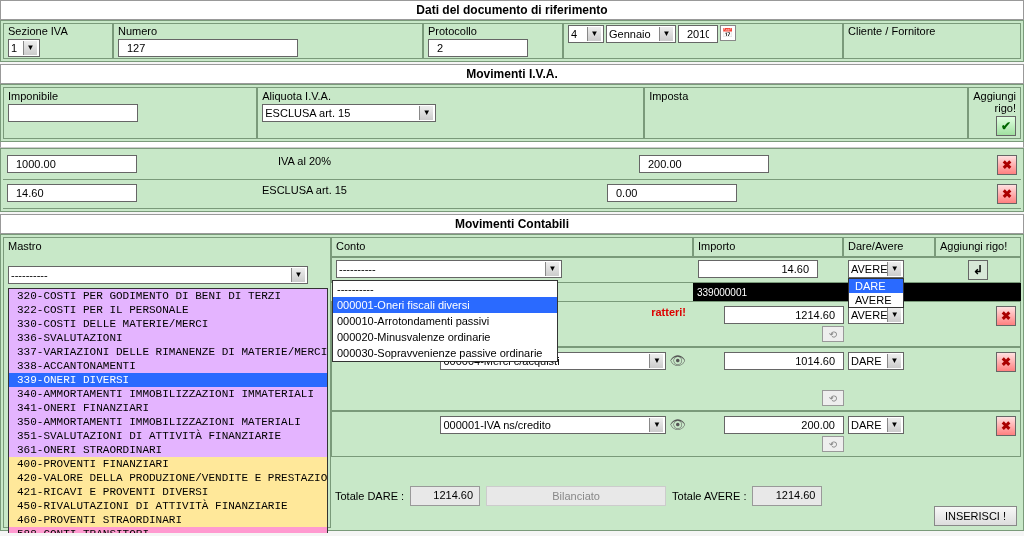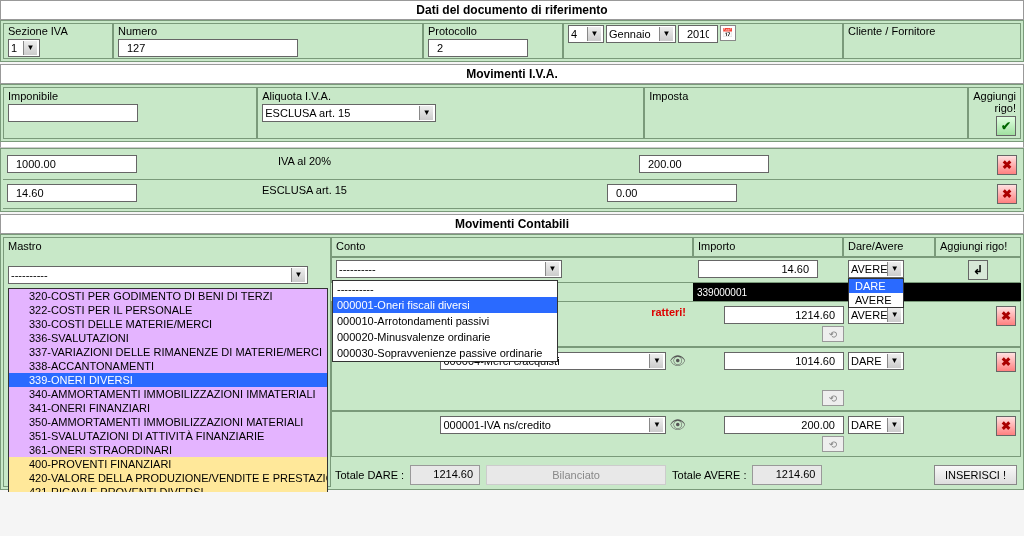--- a/index.html
+++ b/index.html
@@ -11,27 +11,27 @@
   .field-cell { border: 1px solid #7a9a7a; padding: 1px 4px; margin: 0; }
   .field-label { font-size: 11px; color: #000; padding-bottom: 2px; }
   .txt-input { border: 1px solid #666; height: 18px; padding: 0 8px; font-size: 11px; background: #fff; }
   .select-like { border: 1px solid #666; height: 18px; padding: 0 2px; font-size: 11px; background: #fff; display: inline-flex; align-items: center; justify-content: space-between; }
   .sel-arrow { background: linear-gradient(#eee,#ccc); border-left: 1px solid #888; width: 14px; text-align: center; font-size: 8px; line-height: 14px; }
   .icon-btn { width: 20px; height: 20px; border: 1px solid #666; display: inline-flex; align-items: center; justify-content: center; font-weight: bold; font-size: 12px; }
   .icon-green { background: linear-gradient(#e0ffe0,#a0e0a0); color: #060; }
   .icon-red { background: linear-gradient(#ffe0e0,#ff8080); color: #a00; }
   .readonly-box { background: #e8e8e8; border: 1px solid #999; height: 20px; padding: 2px 6px; display: inline-block; text-align: right; }
   .totals-row { display: flex; align-items: center; gap: 6px; margin-top: 6px; }
-  .btn { border: 1px solid #888; background: linear-gradient(#f8f8f8,#ddd); padding: 3px 10px; font-size: 11px; }
+  .btn { border: 1px solid #888; background: linear-gradient(#f8f8f8,#ddd); padding: 3px 10px; font-size: 11px; margin-top: 41px; }
   .eye { color: #555; font-size: 13px; }
   .mastro-list { position: absolute; top: 22px; left: 0; width: 320px; height: 260px; overflow-y: auto; border: 1px solid #333; font-size: 11px; z-index: 10; }
   .mastro-list::-webkit-scrollbar { width: 16px; }
   .mastro-list::-webkit-scrollbar-track { background: #e0e0e0; border: 1px solid #aaa; }
   .mastro-list::-webkit-scrollbar-thumb { background: linear-gradient(#d8d8f0,#b8b8d8); border: 1px solid #888; }
-  .mastro-item { padding: 1px 20px; white-space: nowrap; overflow: hidden; }
+  .mastro-item { padding: 1px 8px; white-space: nowrap; overflow: hidden; font-family: Liberation Mono, monospace; }
   .selected-row { background: #2a6aff; color: #fff; }
   .conto-dropdown { position: absolute; top: 22px; left: 0; width: 226px; background: #fff; border: 1px solid #333; z-index: 20; font-size: 11px; }
   .conto-dropdown .item { padding: 2px 4px; }
   .conto-dropdown .item.sel { background: #2a6aff; color: #fff; }
   .dark-strip { background: #000; color: #fff; height: 18px; display: flex; align-items: center; padding: 0 4px; font-size: 10px; }
   .dare-avere-pop { position: absolute; background: #fff; border: 1px solid #333; z-index: 25; font-size: 11px; }
   .dare-avere-pop .item { padding: 1px 6px; }
   .dare-avere-pop .item.sel { background: #2a6aff; color: #fff; }
   .amount-input { text-align: right; width: 120px; }
   .red-text { color: #d00; font-weight: bold; }

